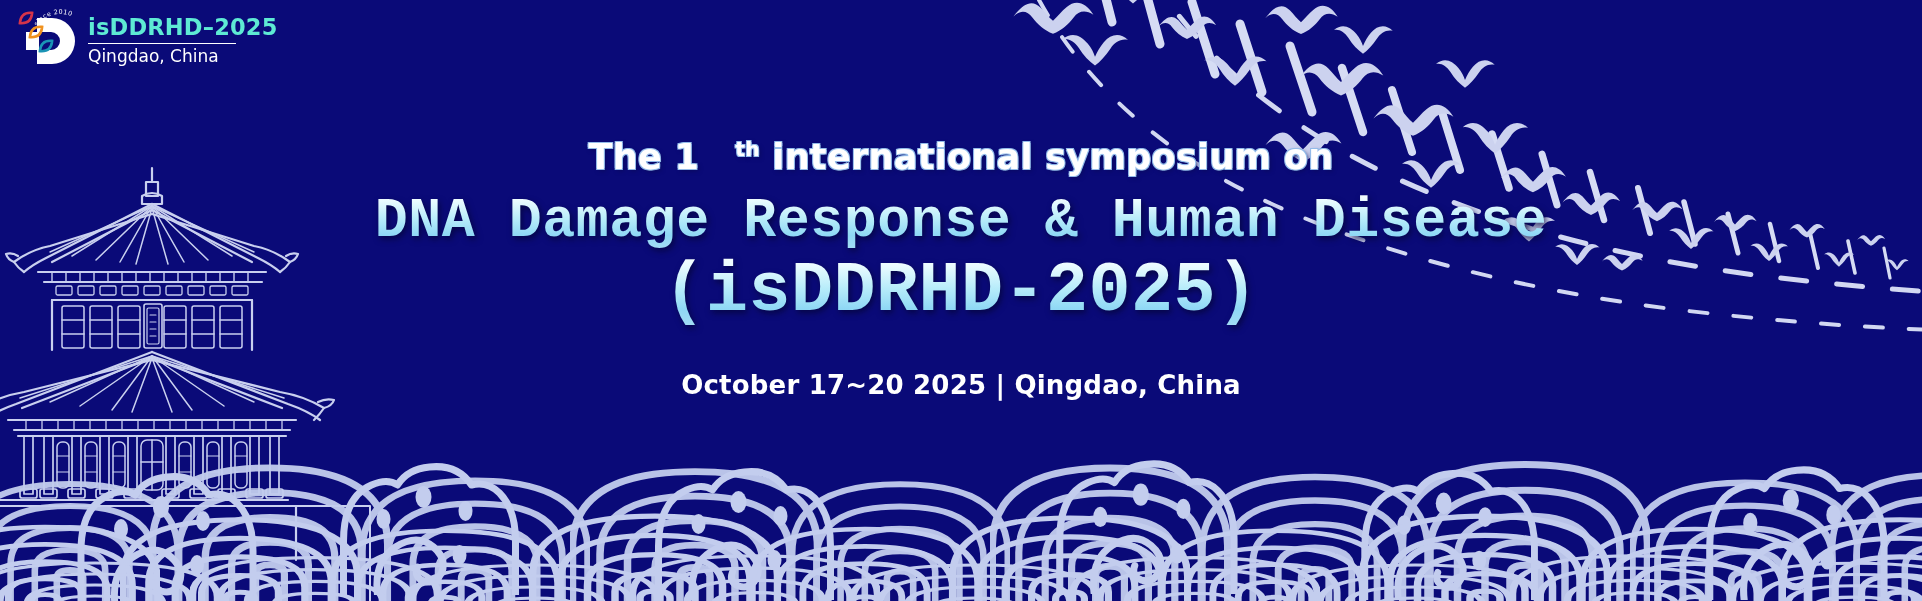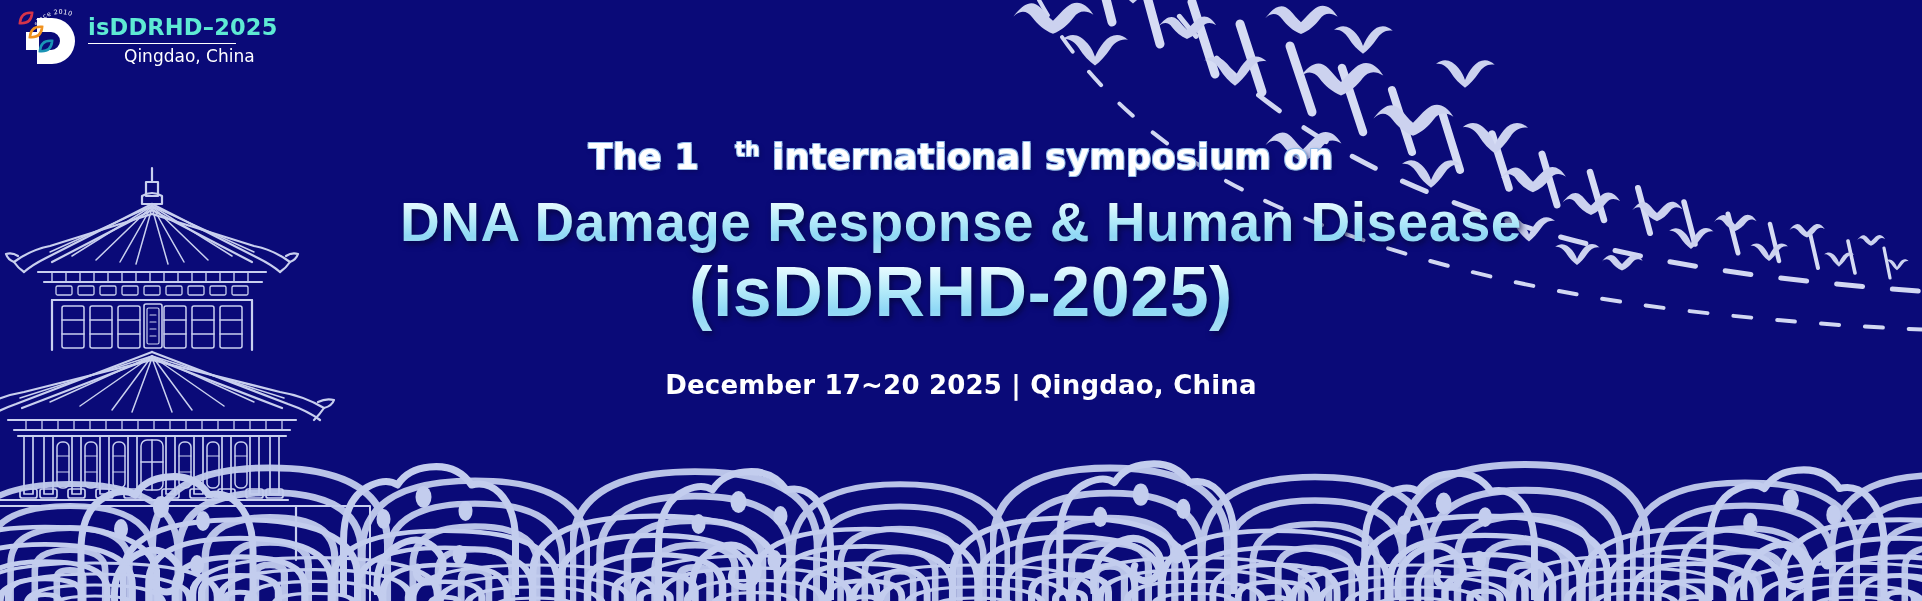--- a/index.html
+++ b/index.html
@@ -66,21 +66,20 @@
     background: #ffffff;
   }
   .logo-city {
     margin-top: 4px;
     color: #ffffff;
     font-size: 17px;
     font-weight: normal;
     line-height: 1;
     white-space: nowrap;
     font-family: "DejaVu Sans", sans-serif;
-    margin-left: 36px;
   }
 
   
   .text-stack {
     position: absolute;
     left: 0;
     right: 0;
     top: 0;
     z-index: 5;
     text-align: center;
@@ -109,21 +108,21 @@
     font-size: 0.58em;
     vertical-align: super;
     line-height: 0;
     margin-left: 36px;
   }
 
   .line-title {
     position: absolute;
     left: 0;
     right: 0;
-    font-family: Liberation Sans, sans-serif;
+    font-family: Liberation Mono, monospace;
     font-weight: bold;
     white-space: nowrap;
     background: linear-gradient(
         to bottom,
         #ffffff 0%,
         #e9fbff 18%,
         #b7ecfa 46%,
         #8fd8f5 72%,
         #a8def5 100%);
     -webkit-background-clip: text;
@@ -544,16 +543,16 @@
   </div>
 
   <div class="text-stack">
 
     <div class="line-superhead"><span>The 1</span><sup>th</sup><span> international symposium on</span></div>
 
     <div class="line-title line-title-1">DNA Damage Response &amp; Human Disease</div>
 
     <div class="line-title line-title-2">(isDDRHD-2025)</div>
 
-    <div class="line-date">December 17~20 2025 | Qingdao, China</div>
+    <div class="line-date">October 17~20 2025 | Qingdao, China</div>
   </div>
 
 </div>
 
 </body></html>

